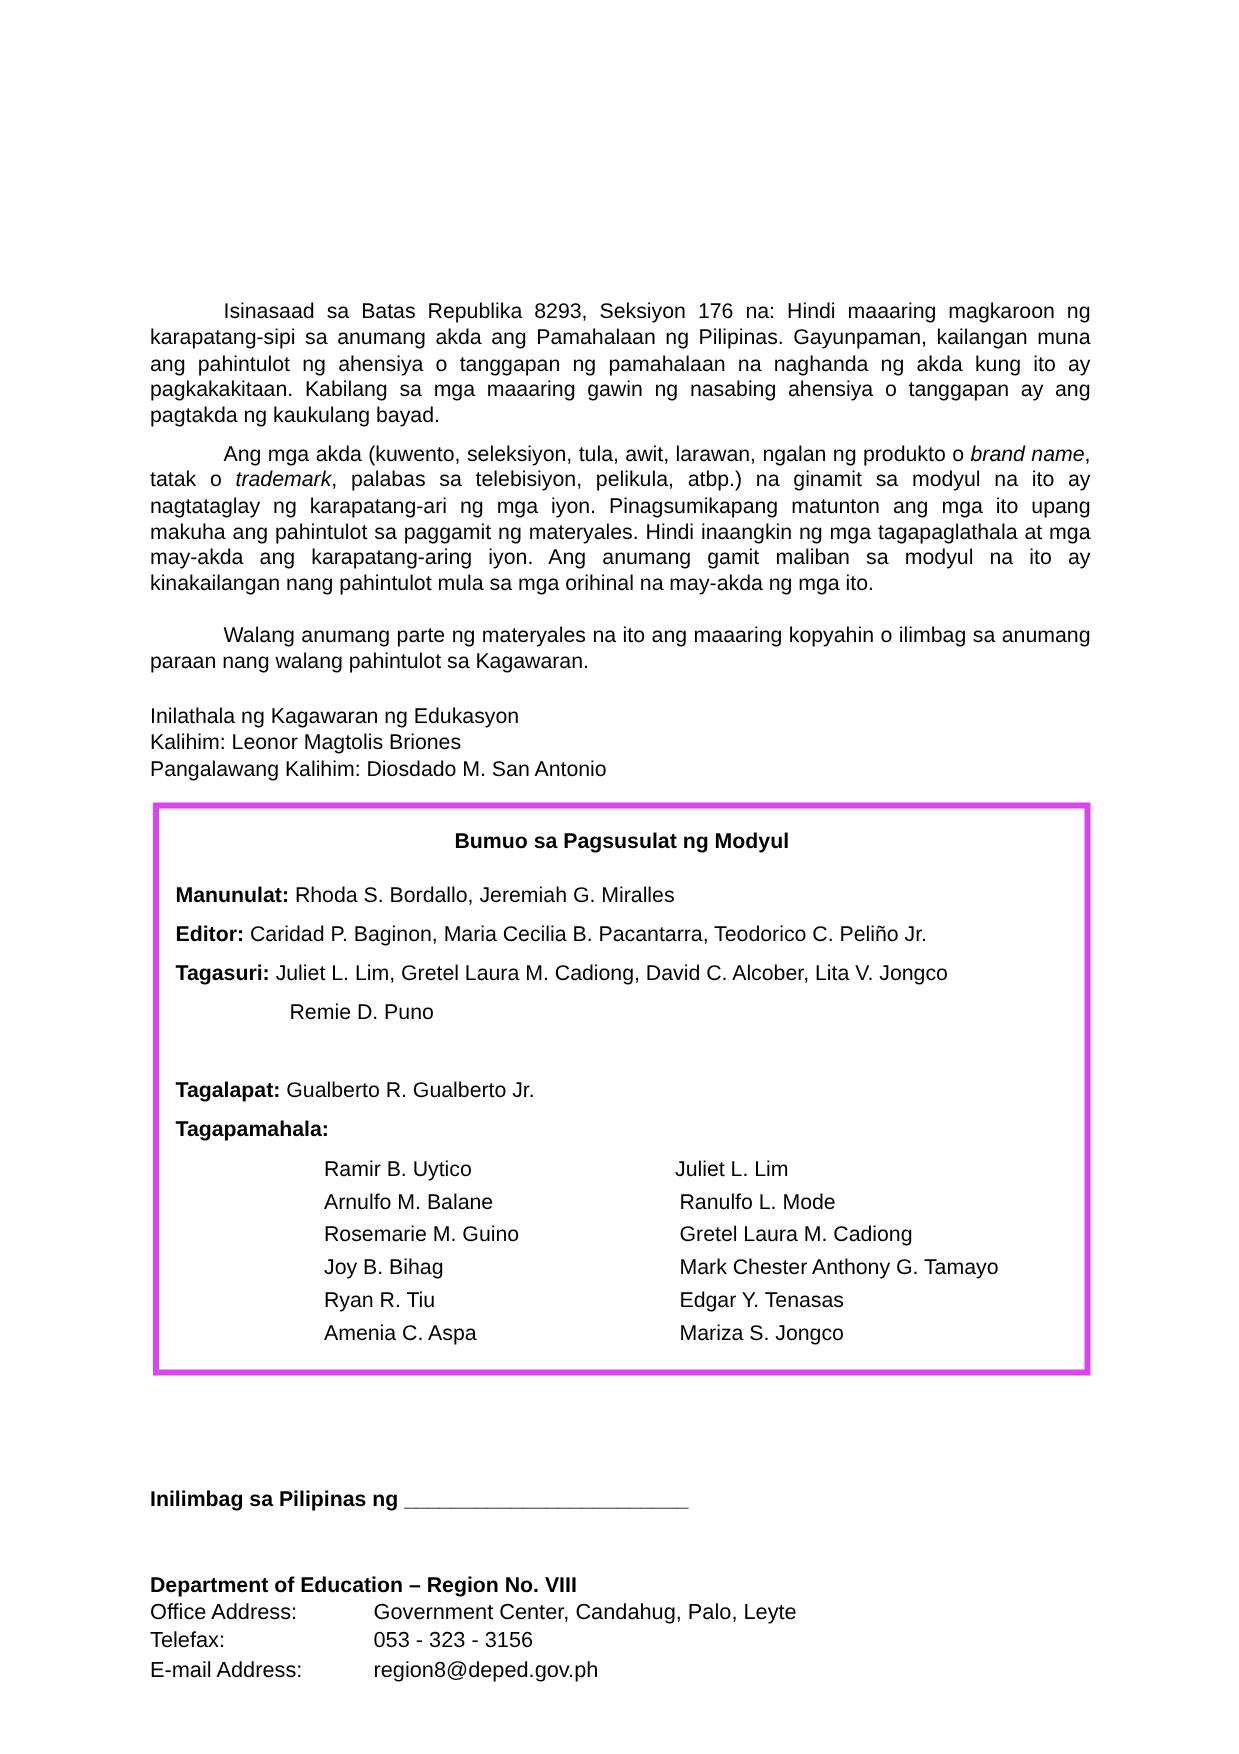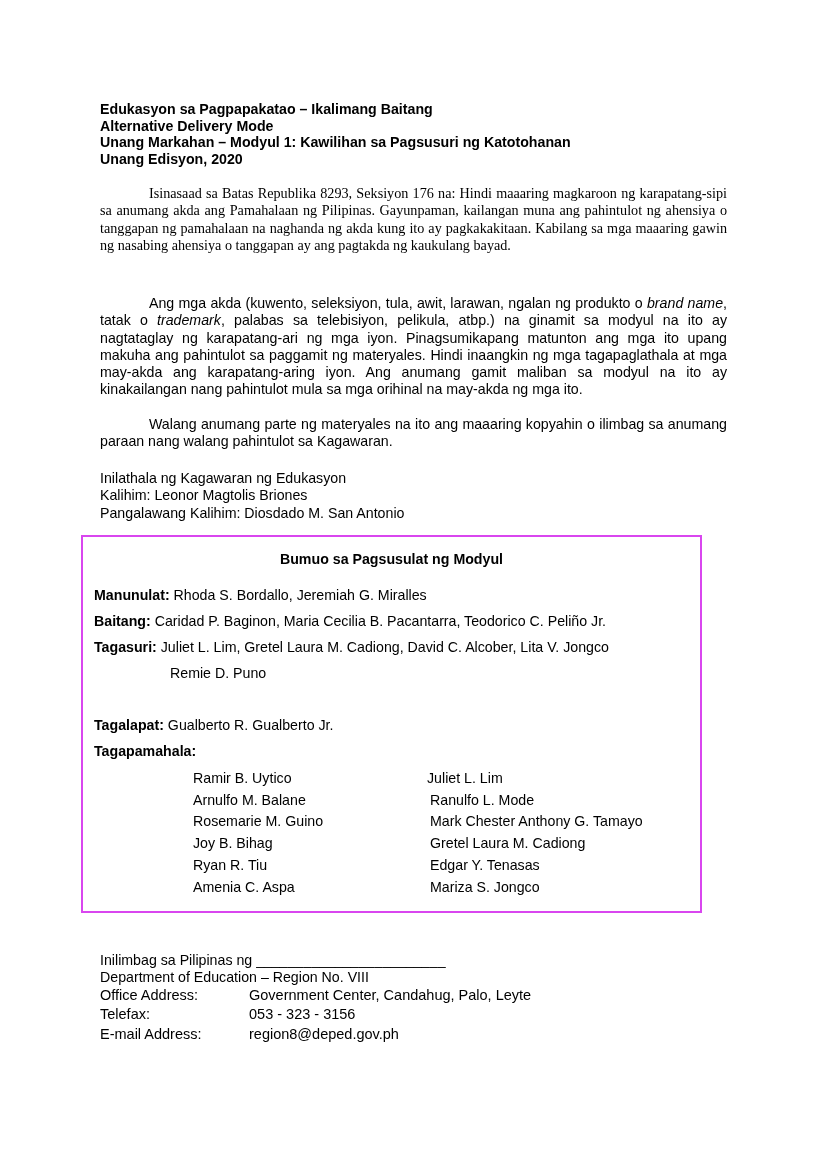--- a/index.html
+++ b/index.html
@@ -32,37 +32,37 @@
     .hdr div { white-space: nowrap; }
     .para {
       position: absolute;
       left: 100px;
       width: 627px;
       text-align: justify;
       line-height: 17.3px;
       font-size: 14.2px;
       text-indent: 49px;
     }
-    .p1 { top: 185px; font-family: Liberation Serif, serif; }
+    .p1 { top: 200px; }
     .p2 { top: 295px; }
     .p3 { top: 416px; }
     .pub {
       position: absolute;
       left: 100px;
       top: 470px;
       line-height: 17.3px;
     }
     .pub div { white-space: nowrap; }
     .box {
       position: absolute;
-      left: 81px;
+      left: 102px;
       top: 535px;
       width: 617px;
       height: 374px;
-      border: 2px solid #d946ef;
+      border: 4px solid #d946ef;
     }
     .box-title {
       position: absolute;
       left: 0; right: 0;
       top: 14px;
       text-align: center;
       font-weight: bold;
       font-size: 14.2px;
     }
     .credit {
@@ -85,57 +85,51 @@
     }
     .mgr-col div { white-space: nowrap; }
     .mgr-left { left: 110px; }
     .mgr-right { left: 318px; margin-left: 26px; }
     .footer {
       position: absolute;
       left: 100px;
       top: 952px;
       line-height: 16.8px;
     }
-    .footer .bold { font-weight: normal; white-space: nowrap; }
+    .footer .bold { font-weight: bold; white-space: nowrap; margin-top: 40px; }
     .addr-row { white-space: nowrap; position: relative; height: 19.5px; line-height: 19.5px; font-size: 14.5px; }
     .addr-label { position: absolute; left: 0; }
     .addr-val { position: absolute; left: 149px; }
   </style>
 </head>
 <body>
 
 <div class="page">
 
-  <div class="hdr">
-    <div>Edukasyon sa Pagpapakatao – Ikalimang Baitang</div>
-    <div>Alternative Delivery Mode</div>
-    <div>Unang Markahan – Modyul 1: Kawilihan sa Pagsusuri ng Katotohanan</div>
-    <div>Unang Edisyon, 2020</div>
-  </div>
 
   <div class="para p1">Isinasaad sa Batas Republika 8293, Seksiyon 176 na: Hindi maaaring magkaroon ng karapatang-sipi sa anumang akda ang Pamahalaan ng Pilipinas. Gayunpaman, kailangan muna ang pahintulot ng ahensiya o tanggapan ng pamahalaan na naghanda ng akda kung ito ay pagkakakitaan. Kabilang sa mga maaaring gawin ng nasabing ahensiya o tanggapan ay ang pagtakda ng kaukulang bayad.</div>
 
   <div class="para p2"><span>Ang mga akda (kuwento, seleksiyon, tula, awit, larawan, ngalan ng produkto o </span><i>brand name</i><span>, tatak o </span><i>trademark</i><span>, palabas sa telebisiyon, pelikula, atbp.) na ginamit sa modyul na ito ay nagtataglay ng karapatang-ari ng mga iyon. Pinagsumikapang matunton ang mga ito upang makuha ang pahintulot sa paggamit ng materyales. Hindi inaangkin ng mga tagapaglathala at mga may-akda ang karapatang-aring iyon. Ang anumang gamit maliban sa modyul na ito ay kinakailangan nang pahintulot mula sa mga orihinal na may-akda ng mga ito.</span></div>
 
   <div class="para p3">Walang anumang parte ng materyales na ito ang maaaring kopyahin o ilimbag sa anumang paraan nang walang pahintulot sa Kagawaran.</div>
 
   <div class="pub">
     <div>Inilathala ng Kagawaran ng Edukasyon</div>
     <div>Kalihim: Leonor Magtolis Briones</div>
     <div>Pangalawang Kalihim: Diosdado M. San Antonio</div>
   </div>
 
   <div class="box">
     <div class="box-title">Bumuo sa Pagsusulat ng Modyul</div>
 
     <div class="credit" style="top:50px">
       <b>Manunulat:</b><span> Rhoda S. Bordallo, Jeremiah G. Miralles</span>
     </div>
     <div class="credit" style="top:76px">
-      <b>Baitang:</b><span> Caridad P. Baginon, Maria Cecilia B. Pacantarra, Teodorico C. Peliño Jr.</span>
+      <b>Editor:</b><span> Caridad P. Baginon, Maria Cecilia B. Pacantarra, Teodorico C. Peliño Jr.</span>
     </div>
     <div class="credit" style="top:102px">
       <b>Tagasuri:</b><span> Juliet L. Lim, Gretel Laura M. Cadiong, David C. Alcober, Lita V. Jongco</span>
     </div>
     <div class="credit-cont" style="top:128px">Remie D. Puno</div>
     <div class="credit" style="top:180px">
       <b>Tagalapat:</b><span> Gualberto R. Gualberto Jr.</span>
     </div>
     <div class="credit" style="top:206px">
       <b>Tagapamahala:</b>
@@ -145,22 +139,22 @@
       <div>Ramir B. Uytico</div>
       <div>Arnulfo M. Balane</div>
       <div>Rosemarie M. Guino</div>
       <div>Joy B. Bihag</div>
       <div>Ryan R. Tiu</div>
       <div>Amenia C. Aspa</div>
     </div>
     <div class="mgr-col mgr-right">
       <div>Juliet L. Lim</div>
       <div style="padding-left:3px"> Ranulfo L. Mode</div>
+      <div style="padding-left:3px"> Gretel Laura M. Cadiong</div>
       <div style="padding-left:3px"> Mark Chester Anthony G. Tamayo</div>
-      <div style="padding-left:3px"> Gretel Laura M. Cadiong</div>
       <div style="padding-left:3px"> Edgar Y. Tenasas</div>
       <div style="padding-left:3px"> Mariza S. Jongco</div>
     </div>
   </div>
 
   <div class="footer">
     <div class="bold">Inilimbag sa Pilipinas ng ________________________</div>
     <div class="bold">Department of Education – Region No. VIII</div>
     <div class="addr-row">
       <span class="addr-label">Office Address:</span>

